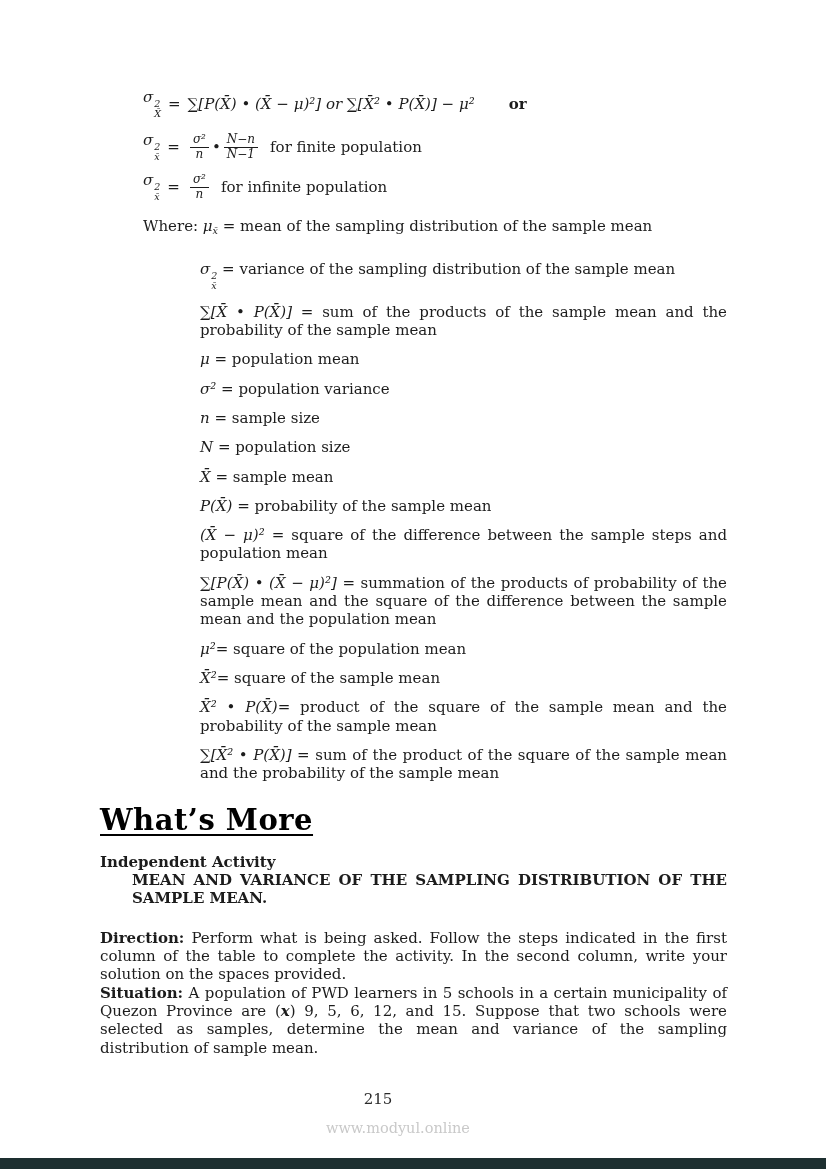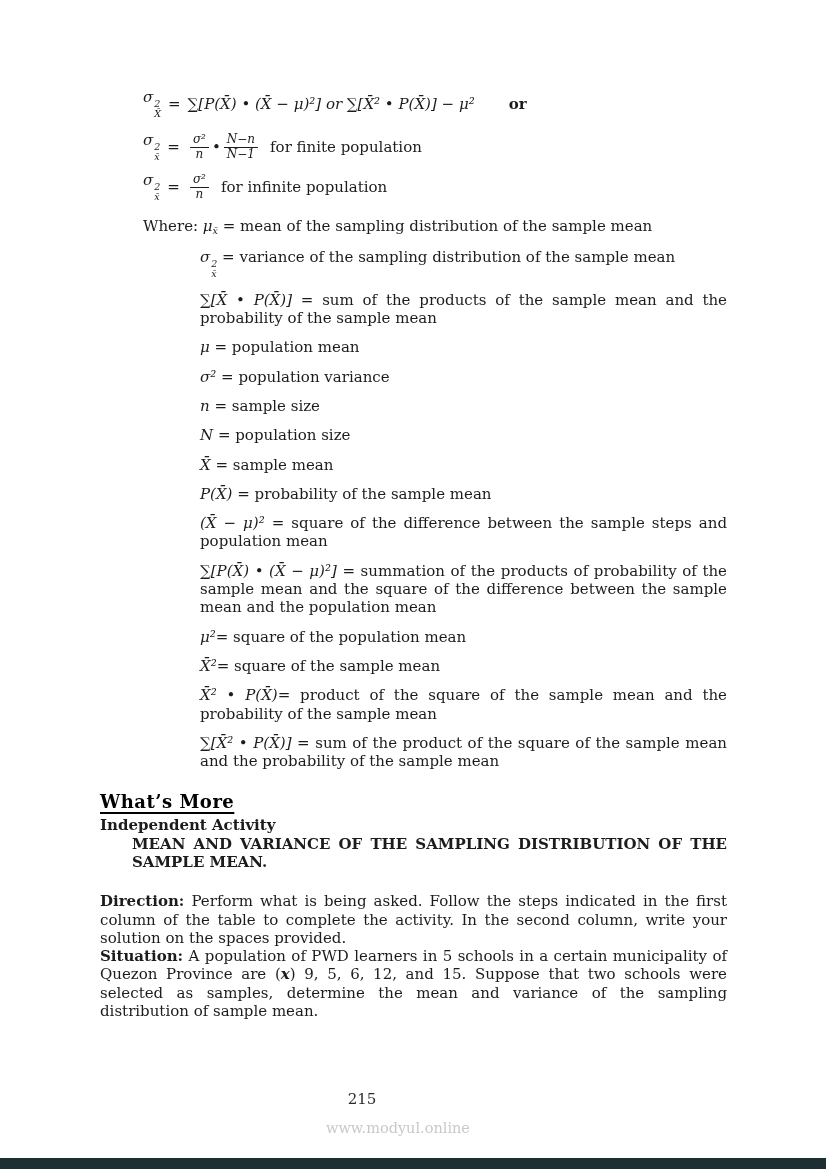--- a/index.html
+++ b/index.html
@@ -22,39 +22,39 @@
   .frac { display:inline-flex; flex-direction:column; text-align:center;
           font-size:12px; line-height:1.15; vertical-align:middle; margin:0 3px; }
   .frac .fnum { border-bottom:1px solid #1c1c1c; padding:0 3px; }
   .frac .fden { padding:0 3px; }
   .tail { margin-left:9px; }
   .or-tail { margin-left:34px;font-weight:bold; }
   .f1 { margin-bottom:11px; }
   .f2 { margin-bottom:8px; }
   .f3 { margin-bottom:14px; }
 
-  .where-line { margin-left:43px; margin-bottom:12px; }
+  .where-line { margin-left:43px; margin-bottom:24px; }
 
   .definitions { margin-left:100px; }
   .def { text-align:justify; margin-bottom:11px; }
   .def .term { font-style:italic; }
 
   .section-heading {
-    margin-top:21px; margin-bottom:3px;
-    font-size:18px; font-weight:bold; letter-spacing:0.5px;
+    margin-top:21px; margin-bottom:14px;
+    font-size:29px; font-weight:bold; letter-spacing:0.5px;
     text-decoration:underline; text-decoration-thickness:2px; text-underline-offset:4px;
     color:#000;
   }
   .activity-label { font-weight:bold; }
   .activity-title { font-weight:bold; text-align:justify; margin-bottom:21px;margin-left:32px; }
   .para { text-align:justify; }
   .para .lbl { font-weight:bold; }
   .bi { font-weight:bold; font-style:italic; }
 
-  .footer-num { position:absolute; top:1090px; left:0; width:724px; text-align:center; font-size:15px; color:#2a2a2a; }
+  .footer-num { position:absolute; top:1090px; left:16px; width:724px; text-align:center; font-size:15px; color:#2a2a2a; }
   .footer-url { position:absolute; top:1120px; left:0; width:796px; text-align:center; font-size:14.5px; color:#c9c9c9; }
   .bottom-bar { position:absolute; left:0; right:0; bottom:0; height:11px; background:#1d2f30; }
 </style>
 </head>
 <body>
 
 <div class="page">
 
   <div class="formula f1">
     <span><span class="mi">σ</span><span class="stack">

